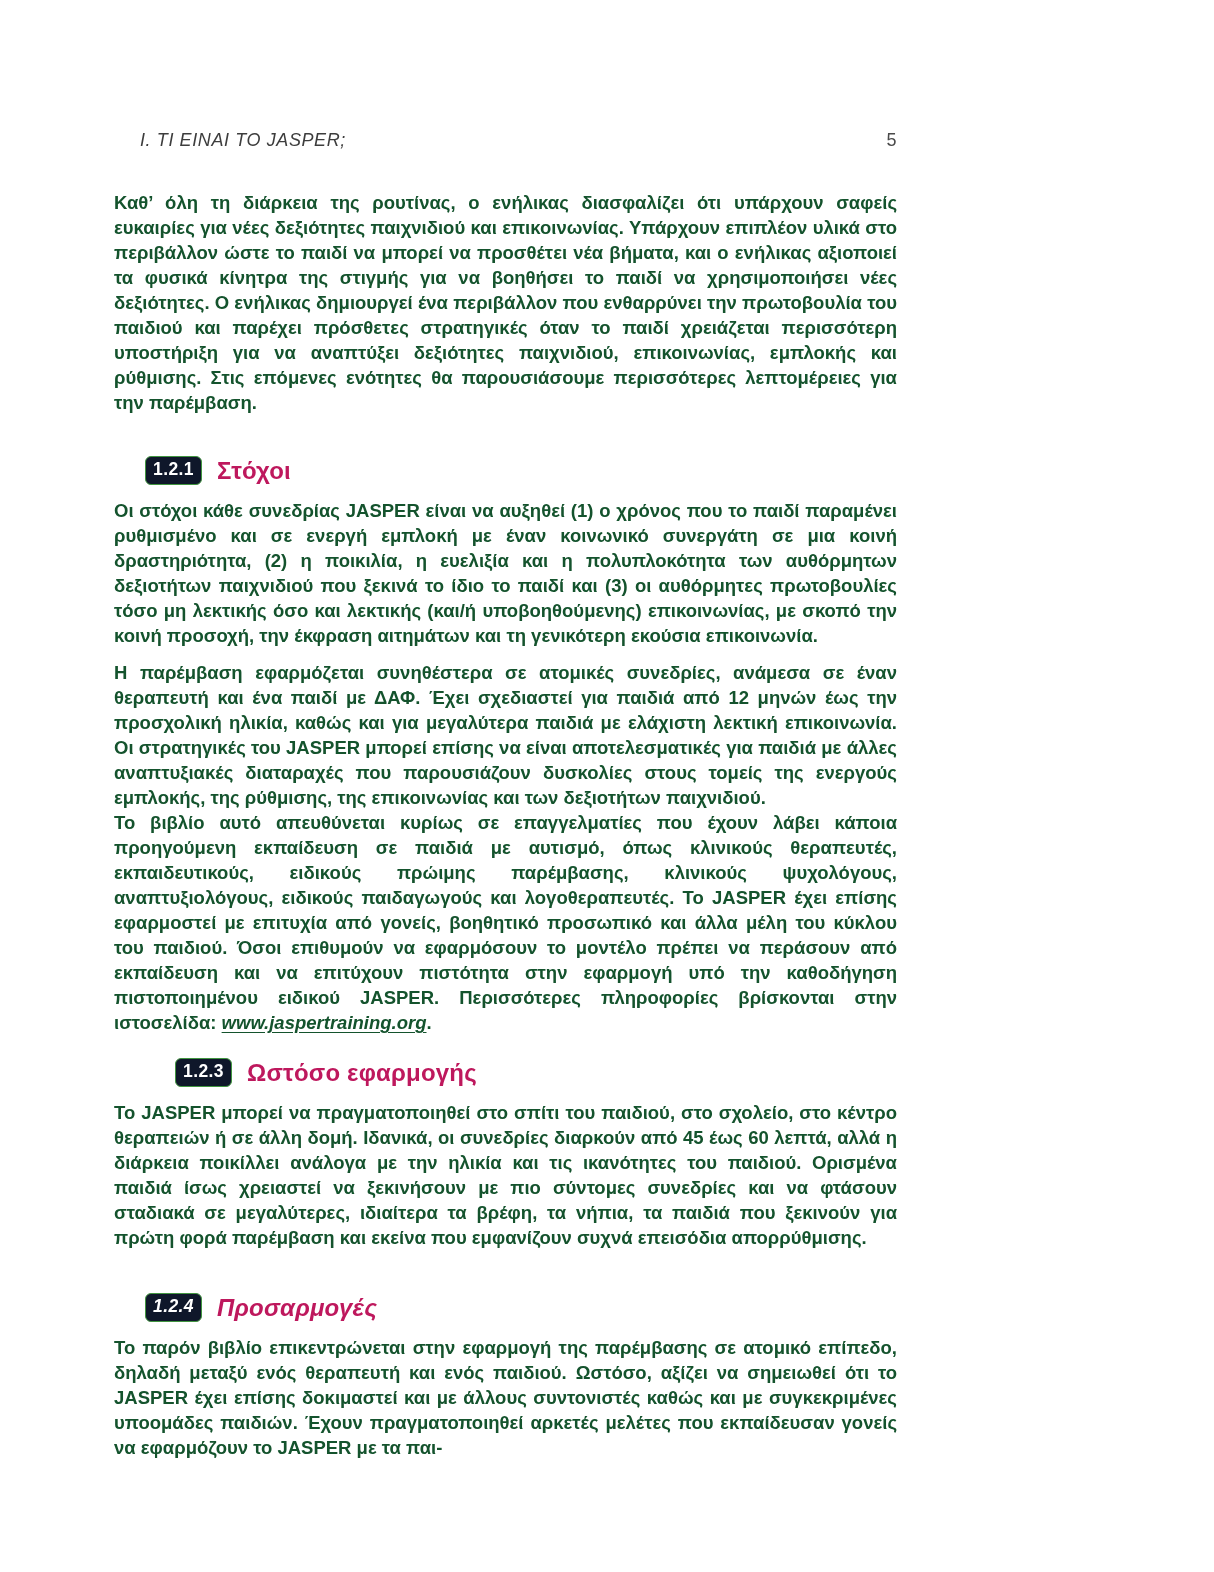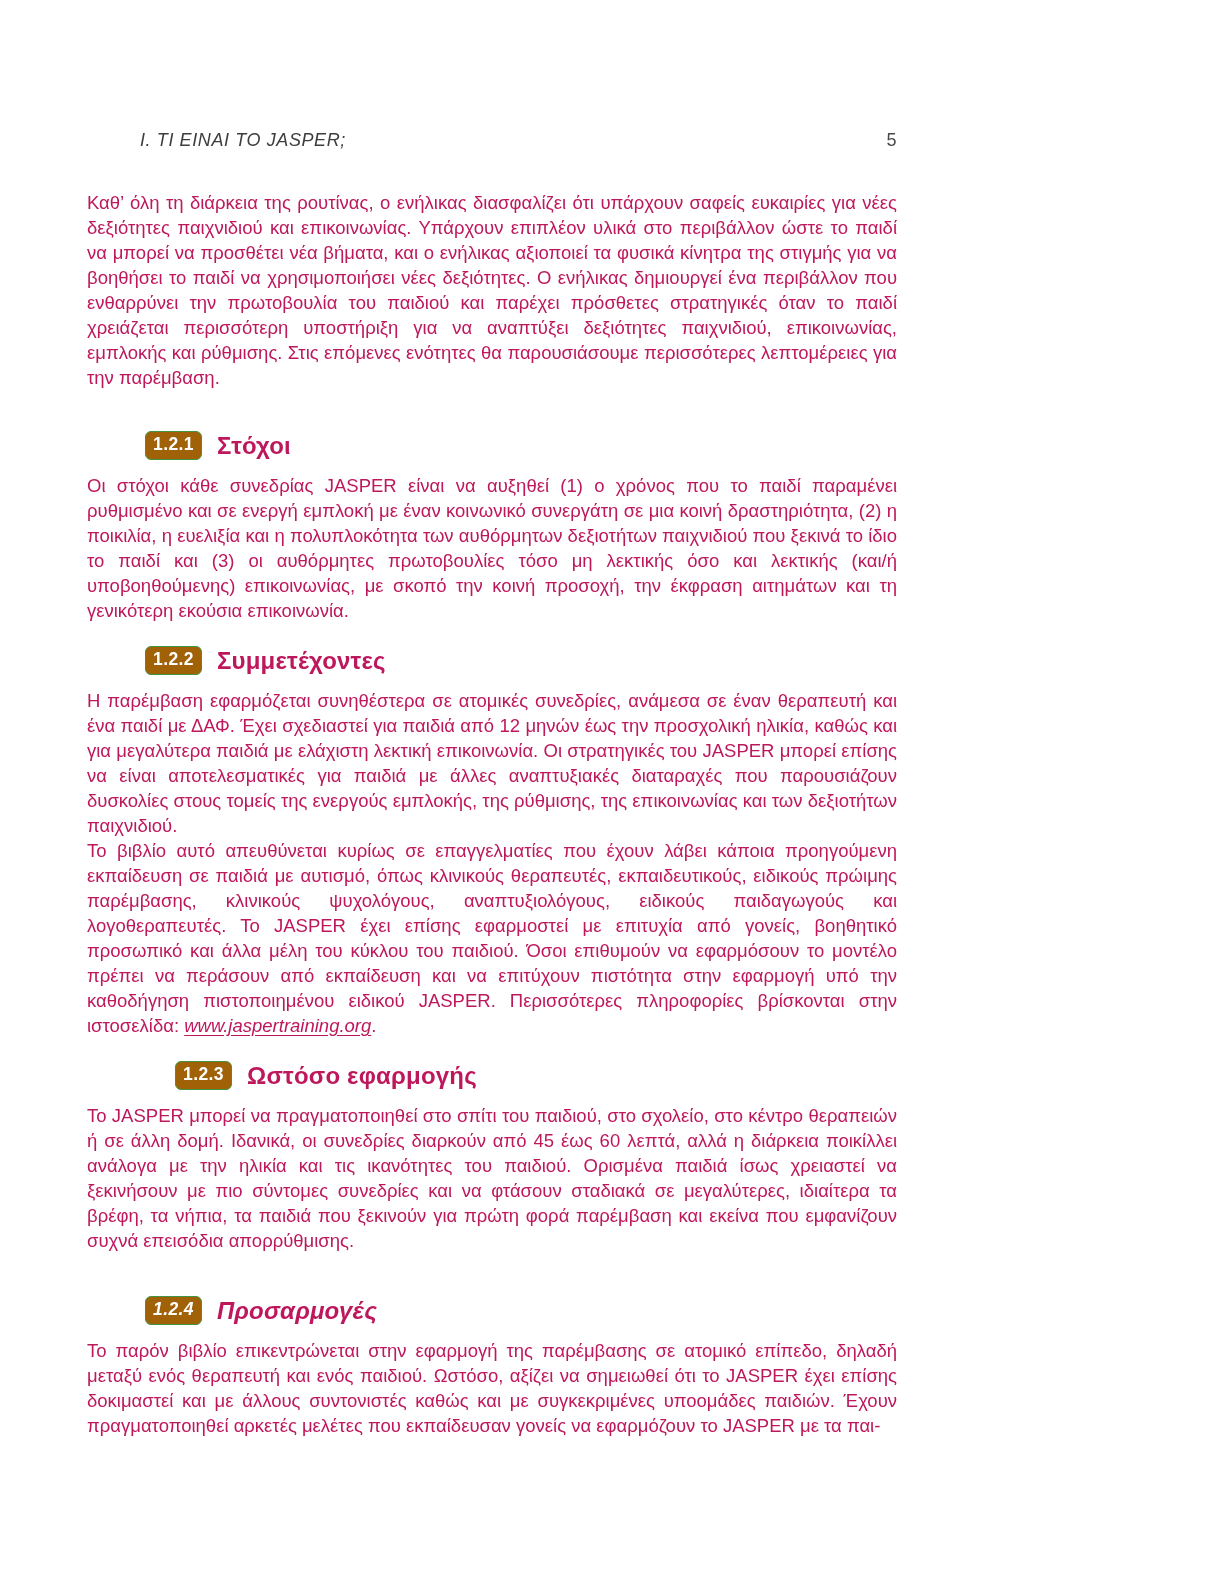--- a/index.html
+++ b/index.html
@@ -28,36 +28,37 @@
     color: #3d3d3d;
     letter-spacing: 0.6px;
     height: 22px;
   }
   .running-head .page-num {
     font-style: normal;
     color: #4a4a4a;
     font-size: 18px;
   }
   .body-text {
-    margin: 0 167px 0 87px;
+    margin: 0 167px 0 114px;
     font-size: 18.5px;
     line-height: 25px;
     text-align: justify;
-    color: #be185d;
+    color: #14532d;
+    font-weight: bold;
   }
   .intro { margin-top: 38px; }
   .section-heading {
     display: flex;
     align-items: center;
     margin-left: 145px;
     height: 31px;
   }
   .badge {
     display: inline-block;
-    background: #a16207;
+    background: #0f172a;
     border: 1px solid #419540;
     color: #ffffff;
     font-weight: 700;
     font-size: 17.5px;
     line-height: 1;
     padding: 4px 7px 5px 7px;
     border-radius: 6px;
     letter-spacing: 0.4px;
   }
   .section-title {
@@ -96,24 +97,20 @@
     <div class="section-heading mt-s1">
       <span class="badge">1.2.1</span>
       <span class="section-title">Στόχοι</span>
     </div>
     <div class="body-text section-body">
       <p>Οι στόχοι κάθε συνεδρίας JASPER είναι να αυξηθεί (1) ο χρόνος που το παιδί παραμένει ρυθμισμένο και σε ενεργή εμπλοκή με έναν κοινωνικό συνεργάτη σε μια κοινή δραστηριότητα, (2) η ποικιλία, η ευελιξία και η πολυπλοκότητα των αυθόρμητων δεξιοτήτων παιχνιδιού που ξεκινά το ίδιο το παιδί και (3) οι αυθόρμητες πρωτοβουλίες τόσο μη λεκτικής όσο και λεκτικής (και/ή υποβοηθούμενης) επικοινωνίας, με σκοπό την κοινή προσοχή, την έκφραση αιτημάτων και τη γενικότερη εκούσια επικοινωνία.</p>
     </div>
   </div>
 
   <div class="section">
-    <div class="section-heading mt-s2">
-      <span class="badge">1.2.2</span>
-      <span class="section-title">Συμμετέχοντες</span>
-    </div>
     <div class="body-text section-body">
       <p>Η παρέμβαση εφαρμόζεται συνηθέστερα σε ατομικές συνεδρίες, ανάμεσα σε έναν θεραπευτή και ένα παιδί με ΔΑΦ. Έχει σχεδιαστεί για παιδιά από 12 μηνών έως την προσχολική ηλικία, καθώς και για μεγαλύτερα παιδιά με ελάχιστη λεκτική επικοινωνία. Οι στρατηγικές του JASPER μπορεί επίσης να είναι αποτελεσματικές για παιδιά με άλλες αναπτυξιακές διαταραχές που παρουσιάζουν δυσκολίες στους τομείς της ενεργούς εμπλοκής, της ρύθμισης, της επικοινωνίας και των δεξιοτήτων παιχνιδιού.</p>
       <p><span>Το βιβλίο αυτό απευθύνεται κυρίως σε επαγγελματίες που έχουν λάβει κάποια προηγούμενη εκπαίδευση σε παιδιά με αυτισμό, όπως κλινικούς θεραπευτές, εκπαιδευτικούς, ειδικούς πρώιμης παρέμβασης, κλινικούς ψυχολόγους, αναπτυξιολόγους, ειδικούς παιδαγωγούς και λογοθεραπευτές. Το JASPER έχει επίσης εφαρμοστεί με επιτυχία από γονείς, βοηθητικό προσωπικό και άλλα μέλη του κύκλου του παιδιού. Όσοι επιθυμούν να εφαρμόσουν το μοντέλο πρέπει να περάσουν από εκπαίδευση και να επιτύχουν πιστότητα στην εφαρμογή υπό την καθοδήγηση πιστοποιημένου ειδικού JASPER. Περισσότερες πληροφορίες βρίσκονται στην ιστοσελίδα: </span><a class="site-link" href="#">www.jaspertraining.org</a><span>.</span></p>
     </div>
   </div>
 
   <div class="section">
     <div class="section-heading mt-s3">
       <span class="badge">1.2.3</span>
       <span class="section-title">Ωστόσο εφαρμογής</span>

